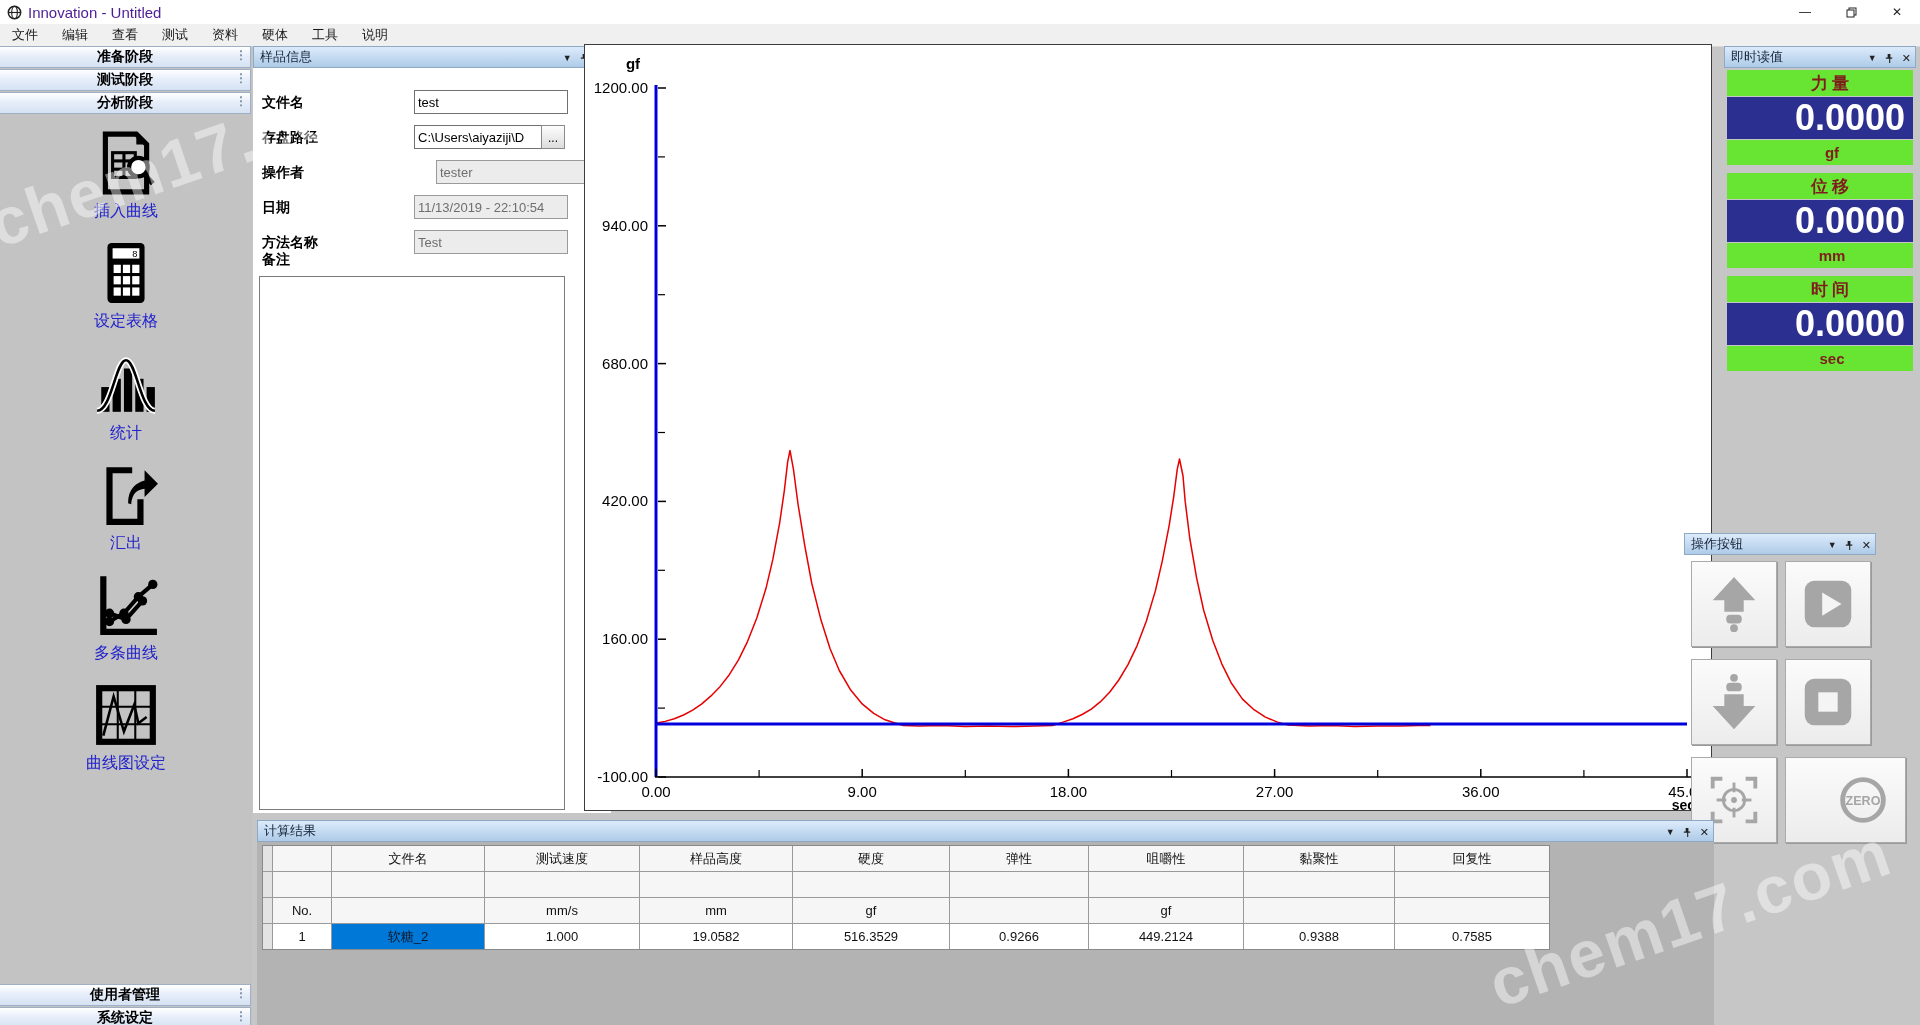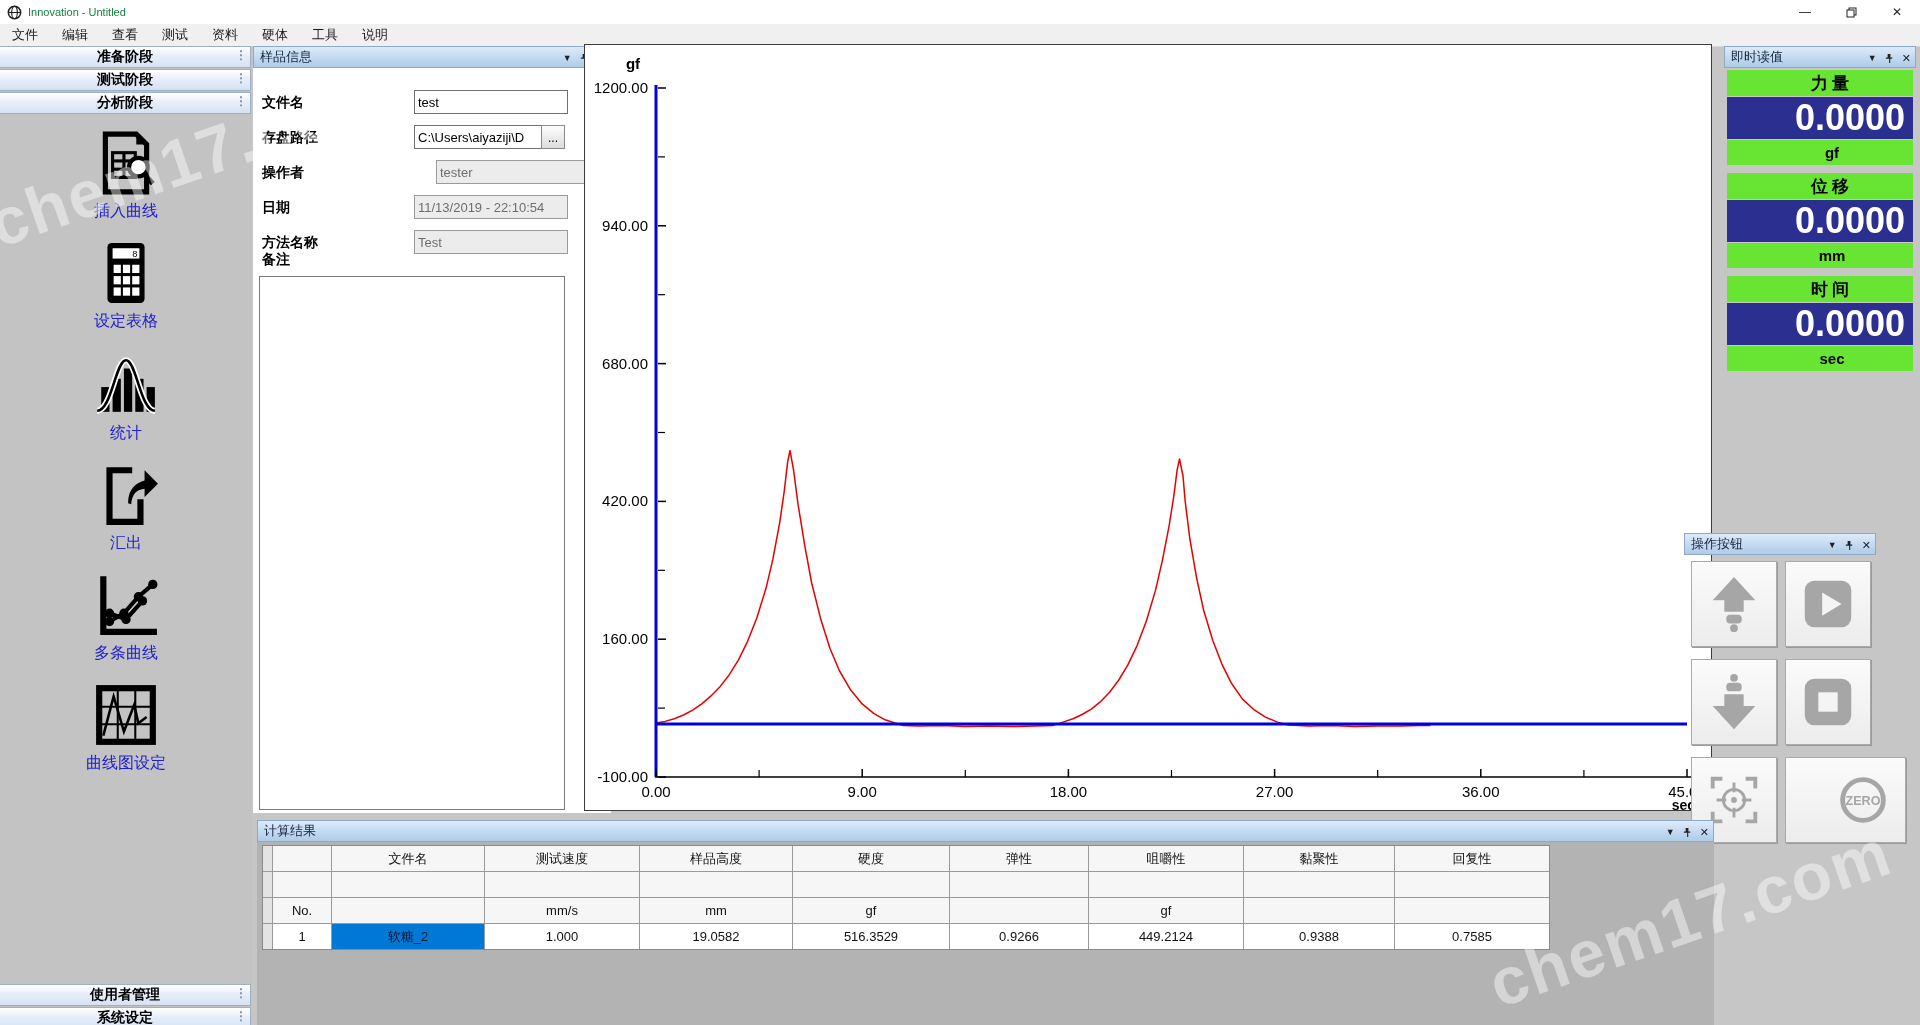--- a/index.html
+++ b/index.html
@@ -5,21 +5,21 @@
   html,body{margin:0;padding:0;}
   body{width:1920px;height:1025px;position:relative;overflow:hidden;
        background:#c6c6c6;font-family:"Liberation Sans",sans-serif;
        -webkit-font-smoothing:antialiased;}
   .abs{position:absolute;}
 
   
   .titlebar{left:0;top:0;width:1920px;height:24px;background:#ffffff;
             display:flex;align-items:center;border-bottom:1px solid #e2e2e2;}
   .titlebar .appicon{margin:0 6px 0 7px;width:15px;height:15px;display:inline-flex;}
-  .titlebar .title{font-size:11px;color:#15803d;}
+  .titlebar .title{font-size:15px;color:#4c1d95;}
   .wincontrols{position:absolute;right:0;top:0;height:24px;display:flex;}
   .winbtn{width:46px;height:24px;display:flex;align-items:center;justify-content:center;
           font-size:12px;color:#222;cursor:default;}
   .menubar{left:0;top:24px;width:1920px;height:22px;background:#f0f0f0;
            display:flex;align-items:center;border-bottom:1px solid #d8d8d8;}
   .menu-item{font-size:13px;color:#1a1a1a;padding:0 12px;line-height:22px;}
 
   
   .sidebar{left:0;top:46px;width:252px;height:979px;background:#c3c3c3;}
   .stage-bar{position:relative;width:250px;height:20px;margin-bottom:1px;
@@ -50,21 +50,21 @@
               background:linear-gradient(#fdfdfd,#dcdcdc);font-size:12px;text-align:center;line-height:22px;}
   .remark-label{position:absolute;left:9px;font-size:14px;font-weight:bold;color:#000;}
   .remark-area{position:absolute;left:6px;top:230px;width:300px;height:528px;border:1px solid #7a7a7a;
                resize:none;font-family:"Liberation Sans",sans-serif;font-size:13px;}
 
   
   .chartpanel{left:584px;top:44px;width:1128px;height:767px;background:#fff;border:1px solid #3c3c3c;box-sizing:border-box;}
 
   
   .readout{left:1724px;top:46px;width:192px;height:330px;}
-  .ro-label,.ro-unit{margin:0 3px;background:#68e432;color:#000000;font-weight:bold;
+  .ro-label,.ro-unit{margin:0 3px;background:#68e432;color:#7f1d1d;font-weight:bold;
            display:flex;align-items:center;justify-content:center;padding-left:24px;}
   .ro-label{height:26px;font-size:17px;letter-spacing:4px;}
   .ro-unit{height:25px;font-size:15px;letter-spacing:0;}
   .ro-value{margin:1px 3px;background:#2b2f90;color:#ffffff;height:42px;font-size:36px;font-weight:bold;
             display:flex;align-items:center;justify-content:flex-end;padding-right:8px;}
   .ro-group{margin-bottom:8px;}
 
   
   .actions{left:1684px;top:533px;width:192px;height:492px;}
   .abtn{position:absolute;width:84px;height:84px;background:linear-gradient(#fbfbfb,#ececec);

